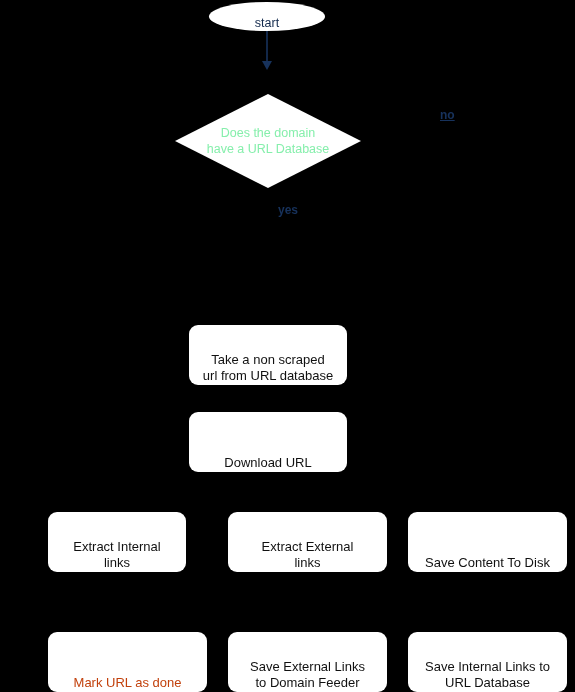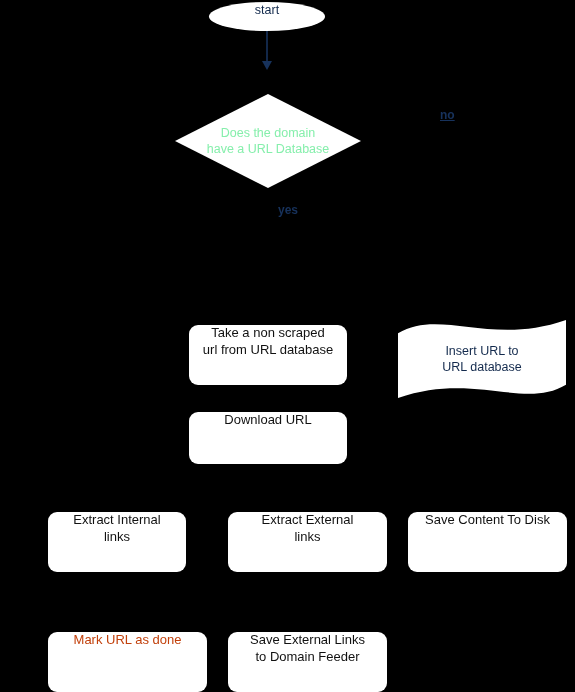--- a/index.html
+++ b/index.html
@@ -11,21 +11,21 @@
     position: relative;
     width: 575px;
     height: 692px;
     background: #000000;
     overflow: hidden;
     font-family: "Liberation Sans", sans-serif;
   }
   .node {
     position: absolute;
     display: flex;
-    align-items: flex-start;
+    align-items: flex-end;
     justify-content: center;
     text-align: center;
     box-sizing: border-box;
   }
   .node .label {
     display: block;
     line-height: 1.28;
     white-space: pre-line;
   }
 
@@ -109,51 +109,48 @@
 <div class="node shape-oval" style="left: 209px; top: 2px; width: 116px; height: 29px; color: rgb(19, 42, 77);">
       <span class="label">start</span>
     </div>
     <div class="shape-diamond-wrap" style="left: 175px; top: 94px; width: 186px; height: 94px;">
       <svg class="diamond-bg" viewBox="0 0 186 94" width="186" height="94">
         <polygon points="93,0 186,47 93,94 0,47" fill="#ffffff"></polygon>
       </svg>
       <div class="diamond-text"><span class="label">Does the domain
 have a URL Database</span></div>
     </div>
-    <div class="shape-wave" style="left: 398px; top: 320px; width: 168px; height: 78px;">
-      <svg class="wave-bg" viewBox="0 0 168 78" width="168" height="78">
-        <path d="M 0,13.260000000000002 C 42,-11.934000000000001 92.4,26.520000000000003 168,0 L 168,64.74 C 126,89.934 75.60000000000001,51.48 0,78 Z" fill="#ffffff"></path>
-      </svg>
-      <div class="wave-text"><span class="label">Insert URL to
-URL database</span></div>
-    </div>
     <div class="node shape-rect" style="left: 189px; top: 325px; width: 158px; height: 60px; color: rgb(17, 17, 17);">
       <span class="label">Take a non scraped
 url from URL database</span>
     </div>
-    <div class="node shape-rect" style="left: 189px; top: 412px; width: 158px; height: 52px; color: rgb(17, 17, 17);">
+    <div class="node shape-rect" style="left: 189px; top: 412px; width: 158px; height: 60px; color: rgb(17, 17, 17);">
       <span class="label">Download URL</span>
     </div>
     <div class="node shape-rect" style="left: 48px; top: 512px; width: 138px; height: 60px; color: rgb(17, 17, 17);">
       <span class="label">Extract Internal
 links</span>
     </div>
     <div class="node shape-rect" style="left: 228px; top: 512px; width: 159px; height: 60px; color: rgb(17, 17, 17);">
       <span class="label">Extract External
 links</span>
     </div>
     <div class="node shape-rect" style="left: 408px; top: 512px; width: 159px; height: 60px; color: rgb(17, 17, 17);">
       <span class="label">Save Content To Disk</span>
     </div>
     <div class="node shape-rect" style="left: 48px; top: 632px; width: 159px; height: 60px; color: #c2410c;">
       <span class="label">Mark URL as done</span>
     </div>
     <div class="node shape-rect" style="left: 228px; top: 632px; width: 159px; height: 60px; color: rgb(17, 17, 17);">
       <span class="label">Save External Links
 to Domain Feeder</span>
     </div>
+    <div class="node shape-rect" style="left: 408px; top: 632px; width: 159px; height: 60px; color: rgb(17, 17, 17);">
+      <span class="label">Save Internal Links to
+URL Database</span>
+    </div>
     <svg class="connector" width="16" height="55" style="left: 259px; top: 23px;">
       <line x1="8" y1="8" x2="8" y2="40" stroke="#17325c" stroke-width="1.6"></line>
       <polygon points="3,38 13,38 8,47" fill="#17325c"></polygon>
     </svg>
     <div class="edge-label" style="left: 440px; top: 108px; text-decoration: underline;">no</div>
     <div class="edge-label" style="left: 278px; top: 203px;">yes</div>
   </div>
 
 </body></html>

